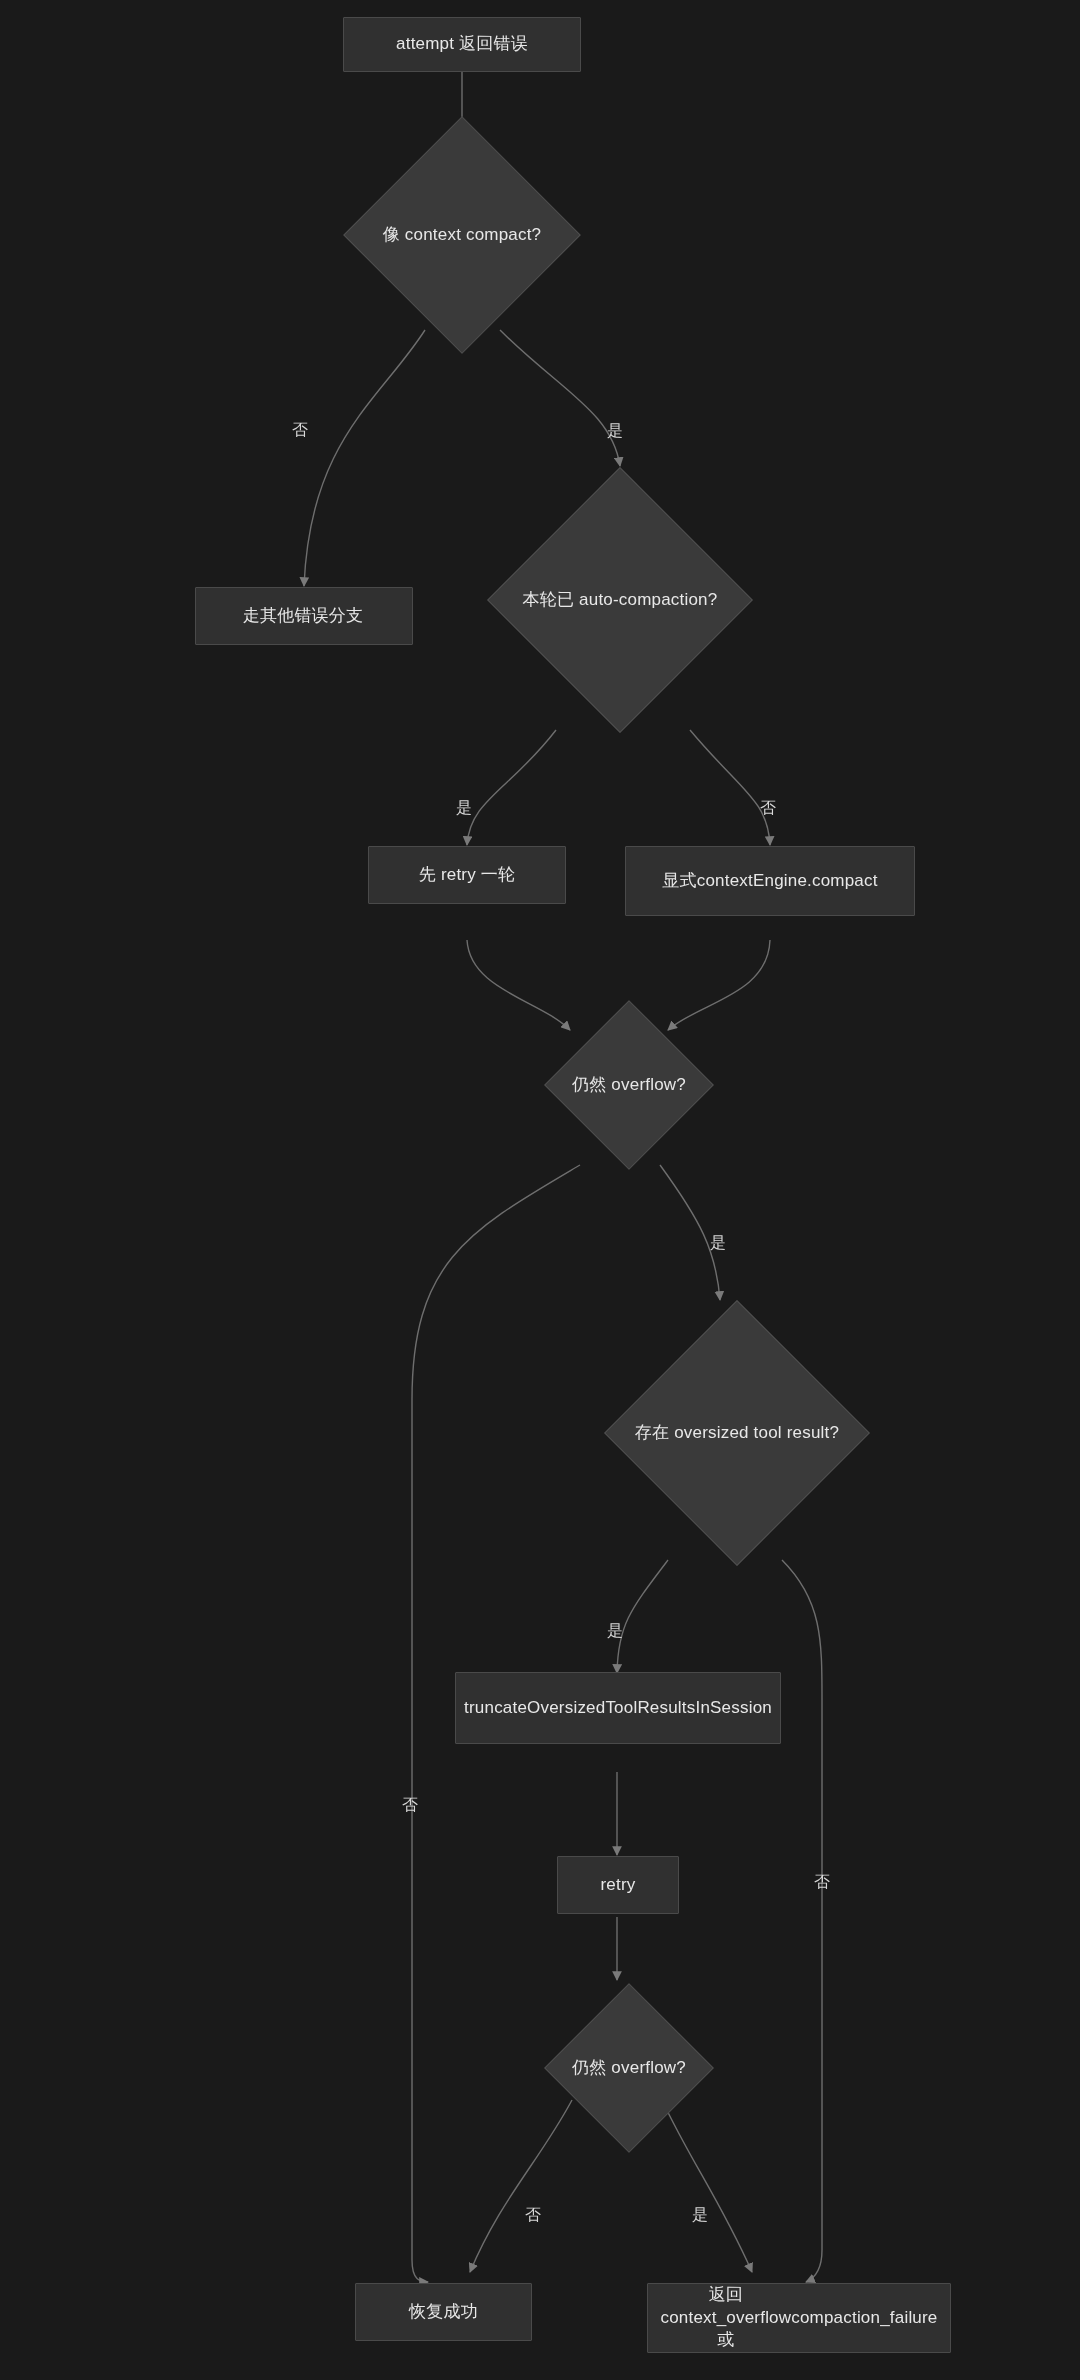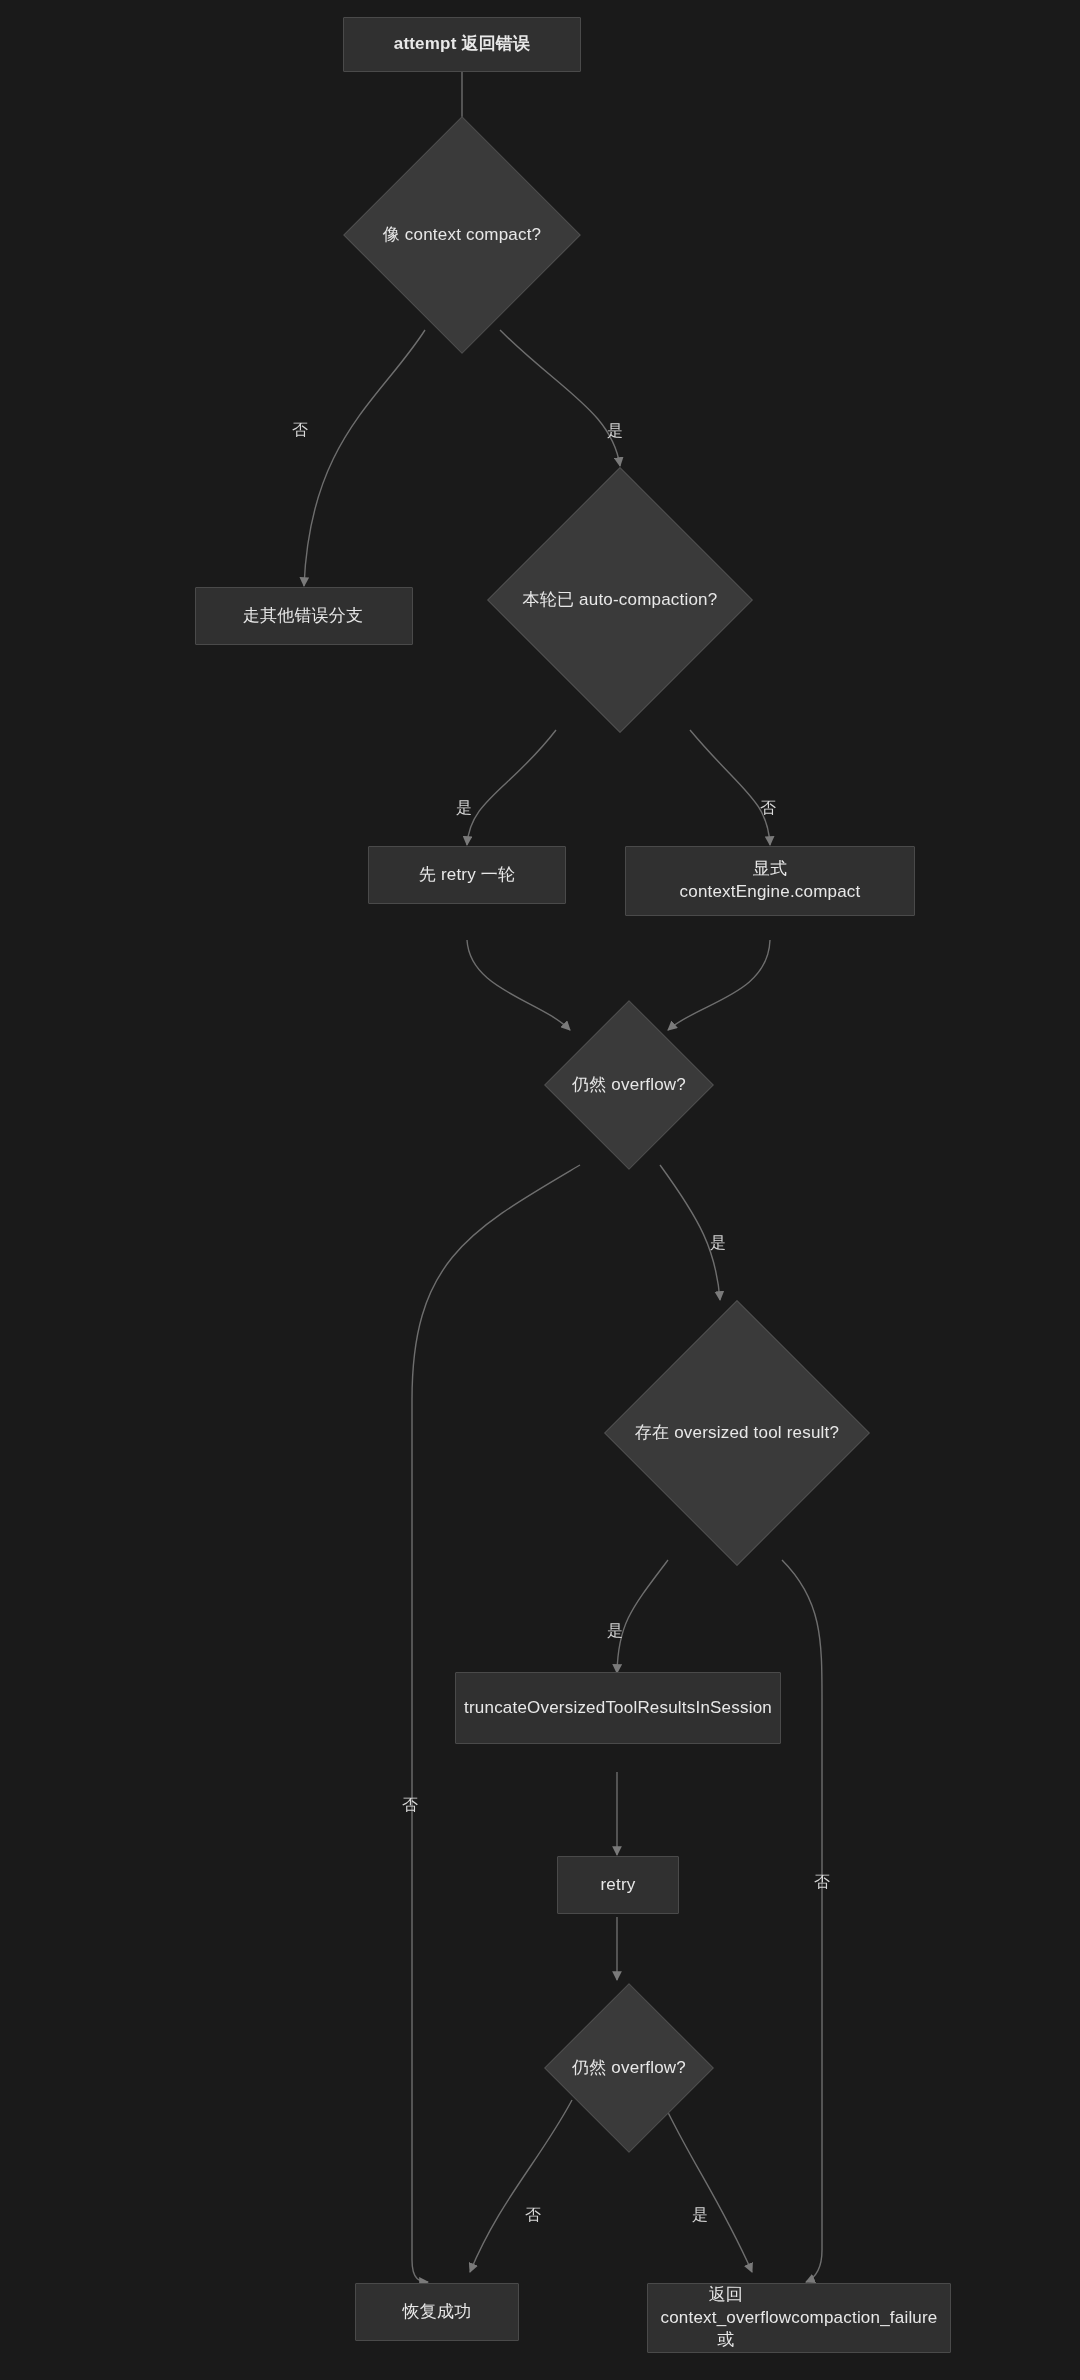--- a/index.html
+++ b/index.html
@@ -113,21 +113,21 @@
       <path d="M 617,1772 L 617,1855"></path>
 
       <path d="M 617,1917 L 617,1980"></path>
 
       <path d="M 572,2100 C 540,2160 500,2200 470,2272"></path>
 
       <path d="M 662,2100 C 690,2160 720,2200 752,2272"></path>
     </g>
   </svg>
 
-  <div class="node rect" style="left:343px; top:17px; width:238px; height:55px;font-weight:bold;">
+  <div class="node rect" style="left:343px; top:17px; width:238px; height:55px;">
     <span>attempt 返回错误</span>
   </div>
 
   <div class="node diamond-wrap" style="left:338px; top:139px; width:248px; height:192px;">
     <span class="diamond-shape" style="left:40px; top:12px; width:168px; height:168px;"></span>
     <span class="diamond-label">像 context compact?</span>
   </div>
 
   <div class="node rect" style="left:195px; top:587px; width:218px; height:58px;padding-left:12px;">
     <span>走其他错误分支</span>
@@ -135,21 +135,21 @@
 
   <div class="node diamond-wrap" style="left:483px; top:467px; width:274px; height:266px;">
     <span class="diamond-shape" style="left:43px; top:39px; width:188px; height:188px;"></span>
     <span class="diamond-label">本轮已 auto-compaction?</span>
   </div>
 
   <div class="node rect" style="left:368px; top:846px; width:198px; height:58px;">
     <span>先 retry 一轮</span>
   </div>
 
-  <div class="node rect" style="left:625px; top:846px; width:290px; height:70px; flex-direction:column;">
+  <div class="node rect" style="left:625px; top:846px; width:290px; height:70px; flex-direction:row;">
     <span>显式</span>
     <span>contextEngine.compact</span>
   </div>
 
   <div class="node diamond-wrap" style="left:528px; top:1000px; width:202px; height:170px;">
     <span class="diamond-shape" style="left:41px; top:25px; width:120px; height:120px;"></span>
     <span class="diamond-label">仍然 overflow?</span>
   </div>
 
   <div class="node diamond-wrap" style="left:598px; top:1300px; width:278px; height:266px;">
@@ -164,21 +164,21 @@
 
   <div class="node rect" style="left:557px; top:1856px; width:122px; height:58px;text-align:center;">
     <span>retry</span>
   </div>
 
   <div class="node diamond-wrap" style="left:528px; top:1983px; width:202px; height:170px;">
     <span class="diamond-shape" style="left:41px; top:25px; width:120px; height:120px;"></span>
     <span class="diamond-label">仍然 overflow?</span>
   </div>
 
-  <div class="node rect" style="left:355px; top:2283px; width:164px; height:58px;">
+  <div class="node rect" style="left:355px; top:2283px; width:177px; height:58px;">
     <span>恢复成功</span>
   </div>
 
   <div class="node rect" style="left:647px; top:2283px; width:304px; height:70px; ">
     <span>返回 context_overflow 或</span>
     <span>compaction_failure</span>
   </div>
 
   <span class="edge-label" style="left:300px; top:430px;">否</span>
   <span class="edge-label" style="left:615px; top:431px;">是</span>

